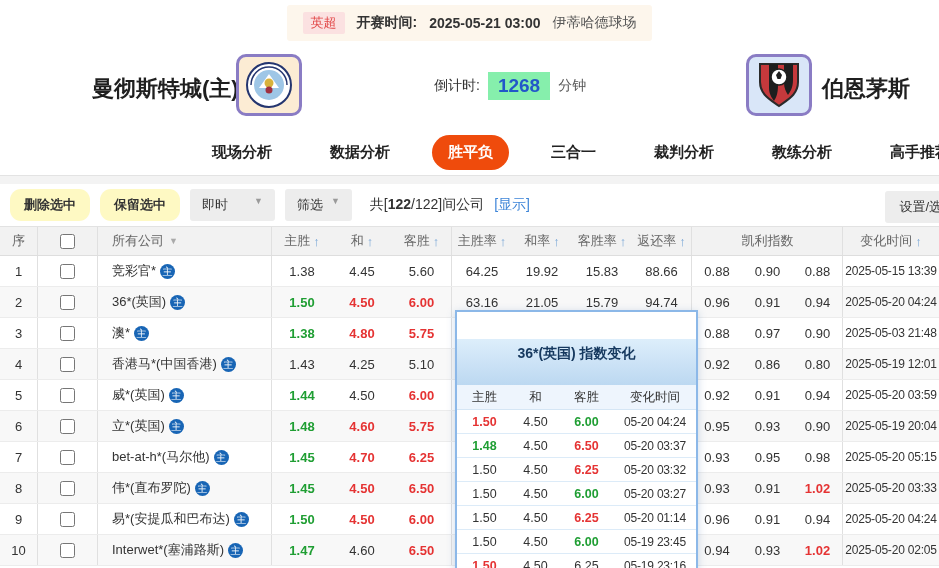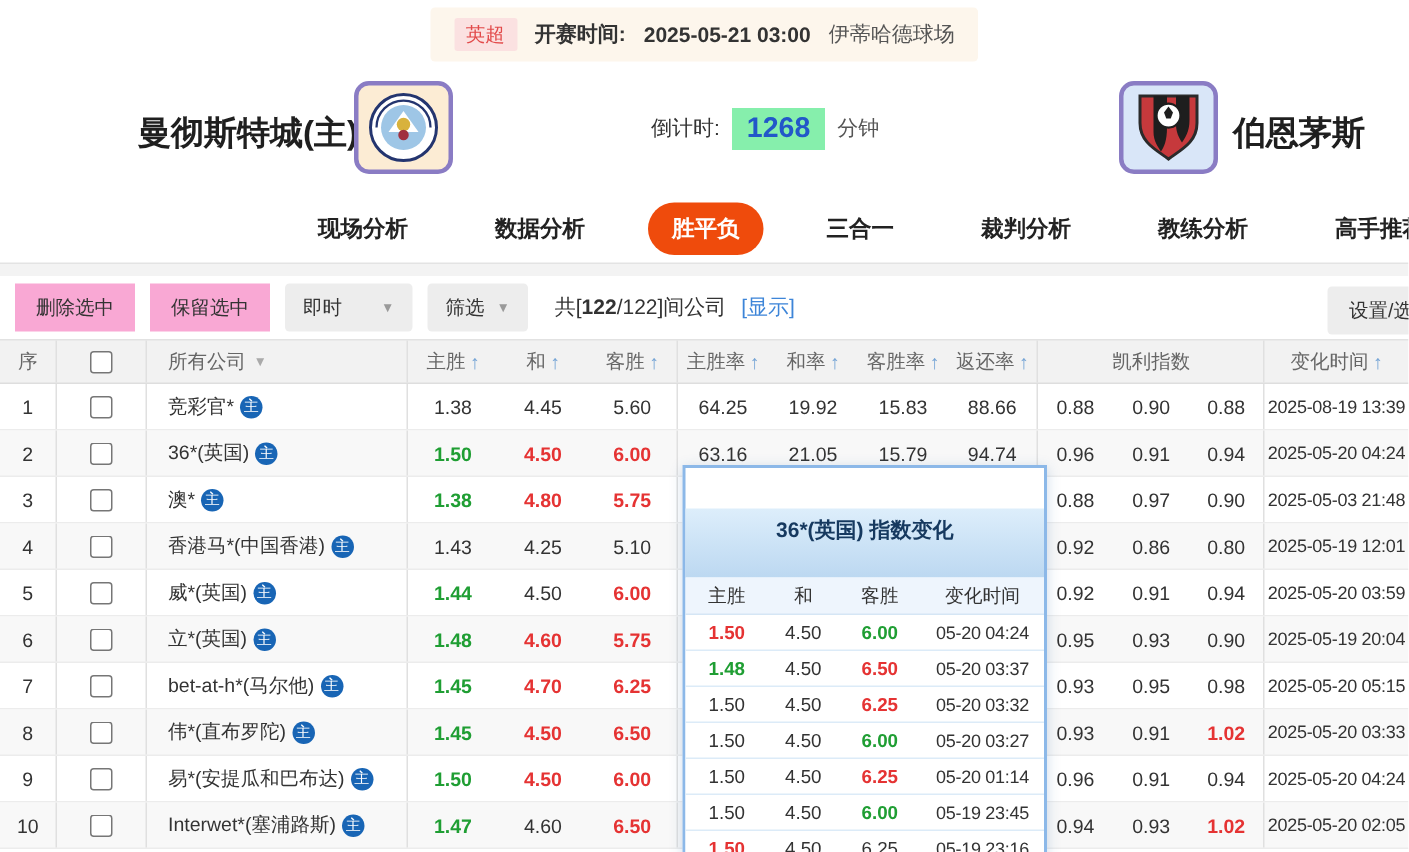--- a/index.html
+++ b/index.html
@@ -33,24 +33,24 @@
   .tabs { height:46px; border-bottom:1px solid #e3e3e3; display:flex; align-items:center;
     padding-left:196px; }
   .tab { font-size:15px; font-weight:bold; color:#222; padding:8px 16px; margin-right:26px;
     cursor:pointer; white-space:nowrap; }
   .tab.active { background:#ef4b0c; color:#fff; border-radius:18px; }
 
   .gap-band { height:8px; background:#f3f3f3; }
 
   
   .toolbar { height:42px; display:flex; align-items:center; gap:10px; padding:0 10px; position:relative; background:#fff; }
-  .tb-btn { background:#f9a8d4; border:none; border-radius:0; padding:7px 14px;
-    font-size:13px; color:#333; cursor:pointer; font-family:inherit; }
+  .tb-btn { background:#fef9c3; border:none; border-radius:11px; padding:7px 14px;
+    font-size:13px; color:#333; cursor:pointer; font-family:inherit;font-weight:bold; }
   .tb-select { background:#ededed; border-radius:3px; padding:7px 12px; font-size:13px;
-    display:flex; align-items:center; cursor:pointer; }
+    display:flex; cursor:pointer; }
   .tb-select .caret { color:#9a9a9a; font-size:9px; margin-left:26px; }
   .tb-filter .caret { margin-left:8px; }
   .company-count { font-size:14px; color:#333; margin-left:8px; }
   .count-bold { font-weight:bold; }
   .show-link { color:#3d85d8; margin-left:6px; cursor:pointer; text-decoration:none; }
   .settings-btn { position:absolute; right:-30px; top:7px; background:#ededed; border:none;
     border-radius:3px; padding:7px 14px; font-size:13px; color:#333; cursor:pointer; font-family:inherit; }
 
   
   .grid-row { display:grid;
@@ -218,21 +218,21 @@
         <div class="cell c-k">1.38</div>
         <div class="cell c-k">4.45</div>
         <div class="cell c-k sep">5.60</div>
         <div class="cell c-k">64.25</div>
         <div class="cell c-k">19.92</div>
         <div class="cell c-k">15.83</div>
         <div class="cell c-k sep">88.66</div>
         <div class="cell c-k">0.88</div>
         <div class="cell c-k">0.90</div>
         <div class="cell c-k sep">0.88</div>
-        <div class="cell c-time">2025-08-19 13:39</div>
+        <div class="cell c-time">2025-05-15 13:39</div>
       </div>
       <div class="grid-row trow">
         <div class="cell sep c-idx">2</div>
         <div class="cell sep">
           <input type="checkbox" style="">
         </div>
         <div class="cell sep c-company">
           <div style="display: inline;">36*(英国)</div>
           <div class="badge-zhu">主</div>
         </div>

